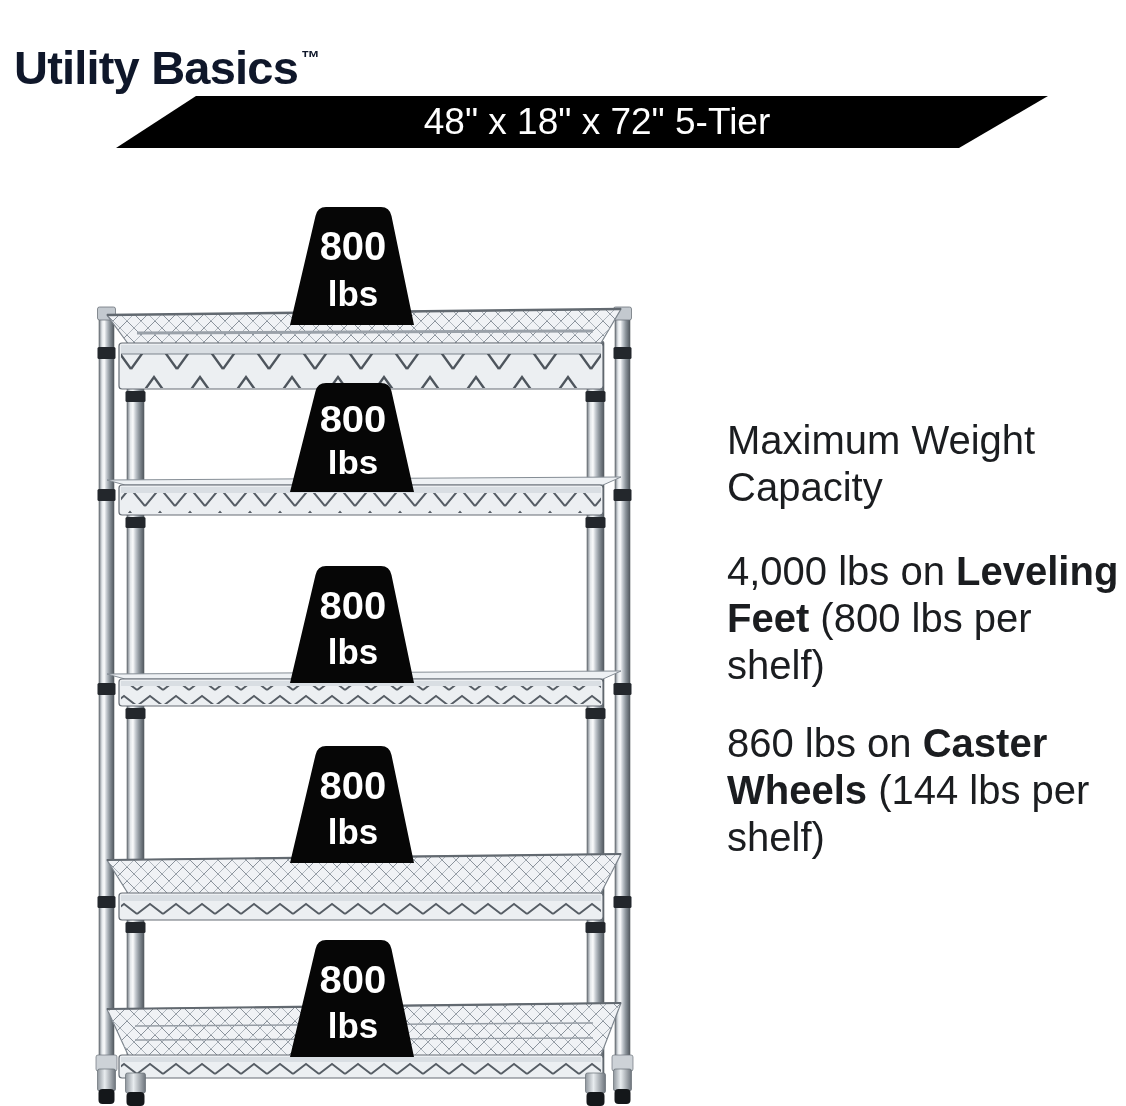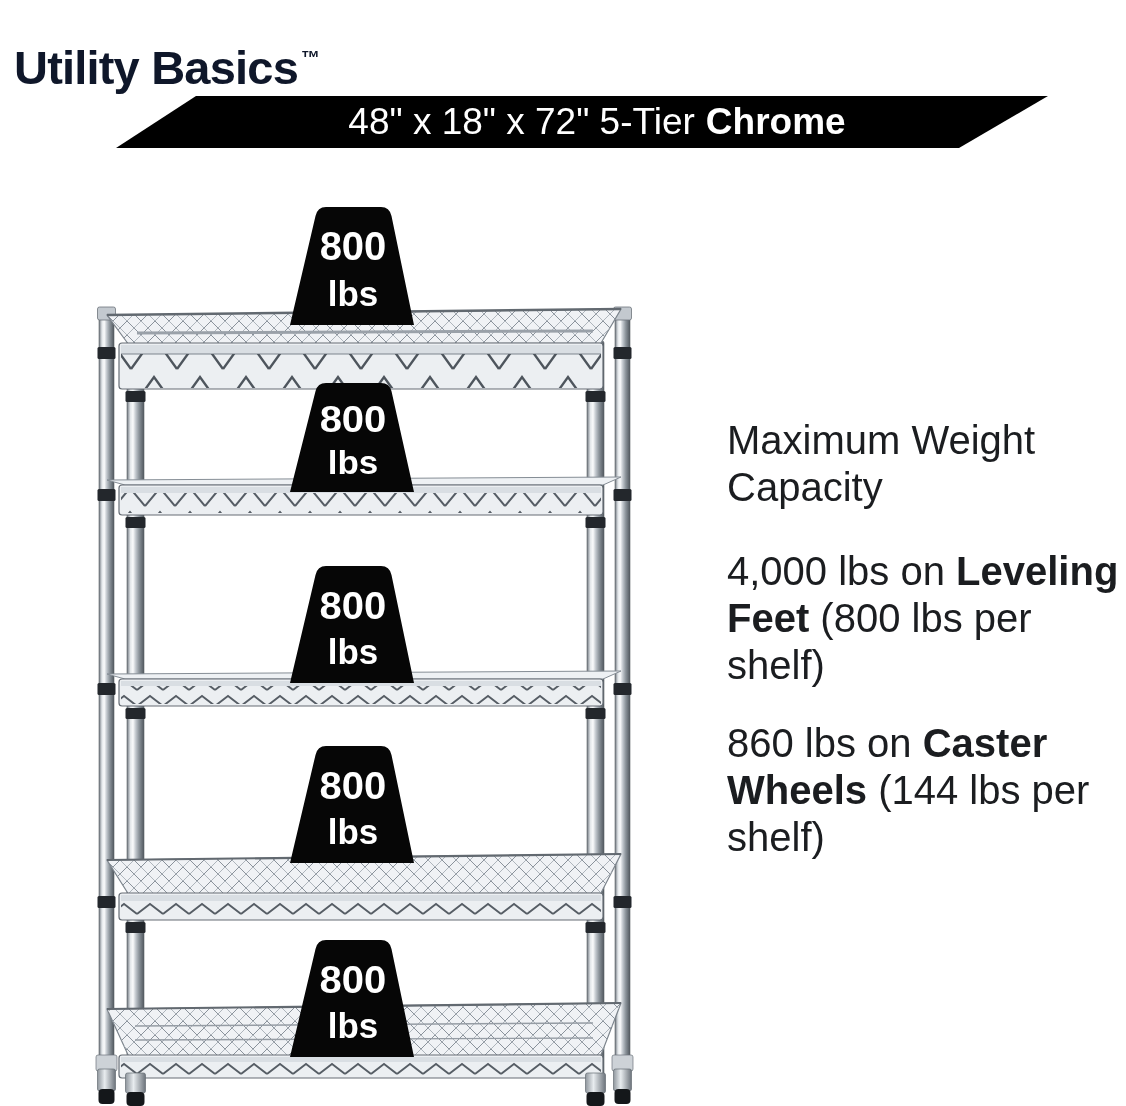--- a/index.html
+++ b/index.html
@@ -55,21 +55,20 @@
 </head>
 <body>
 
 <div class="logo">
   <span>Utility Basics</span><span class="tm">™</span>
 </div>
 
 <div class="banner">
   <div class="banner-text">
     <span>48" x 18" x 72" 5-Tier</span>
-    <b>Chrome</b>
   </div>
 </div>
 
 <svg class="rack-svg" viewBox="0 0 560 813" xmlns="http://www.w3.org/2000/svg" aria-hidden="true">
   <defs>
     <linearGradient id="gp" x1="0" y1="0" x2="1" y2="0">
       <stop offset="0" stop-color="#6e757d"></stop>
       <stop offset="0.2" stop-color="#e3e7ea"></stop>
       <stop offset="0.35" stop-color="#fafbfc"></stop>
       <stop offset="0.52" stop-color="#c0c6cc"></stop>

